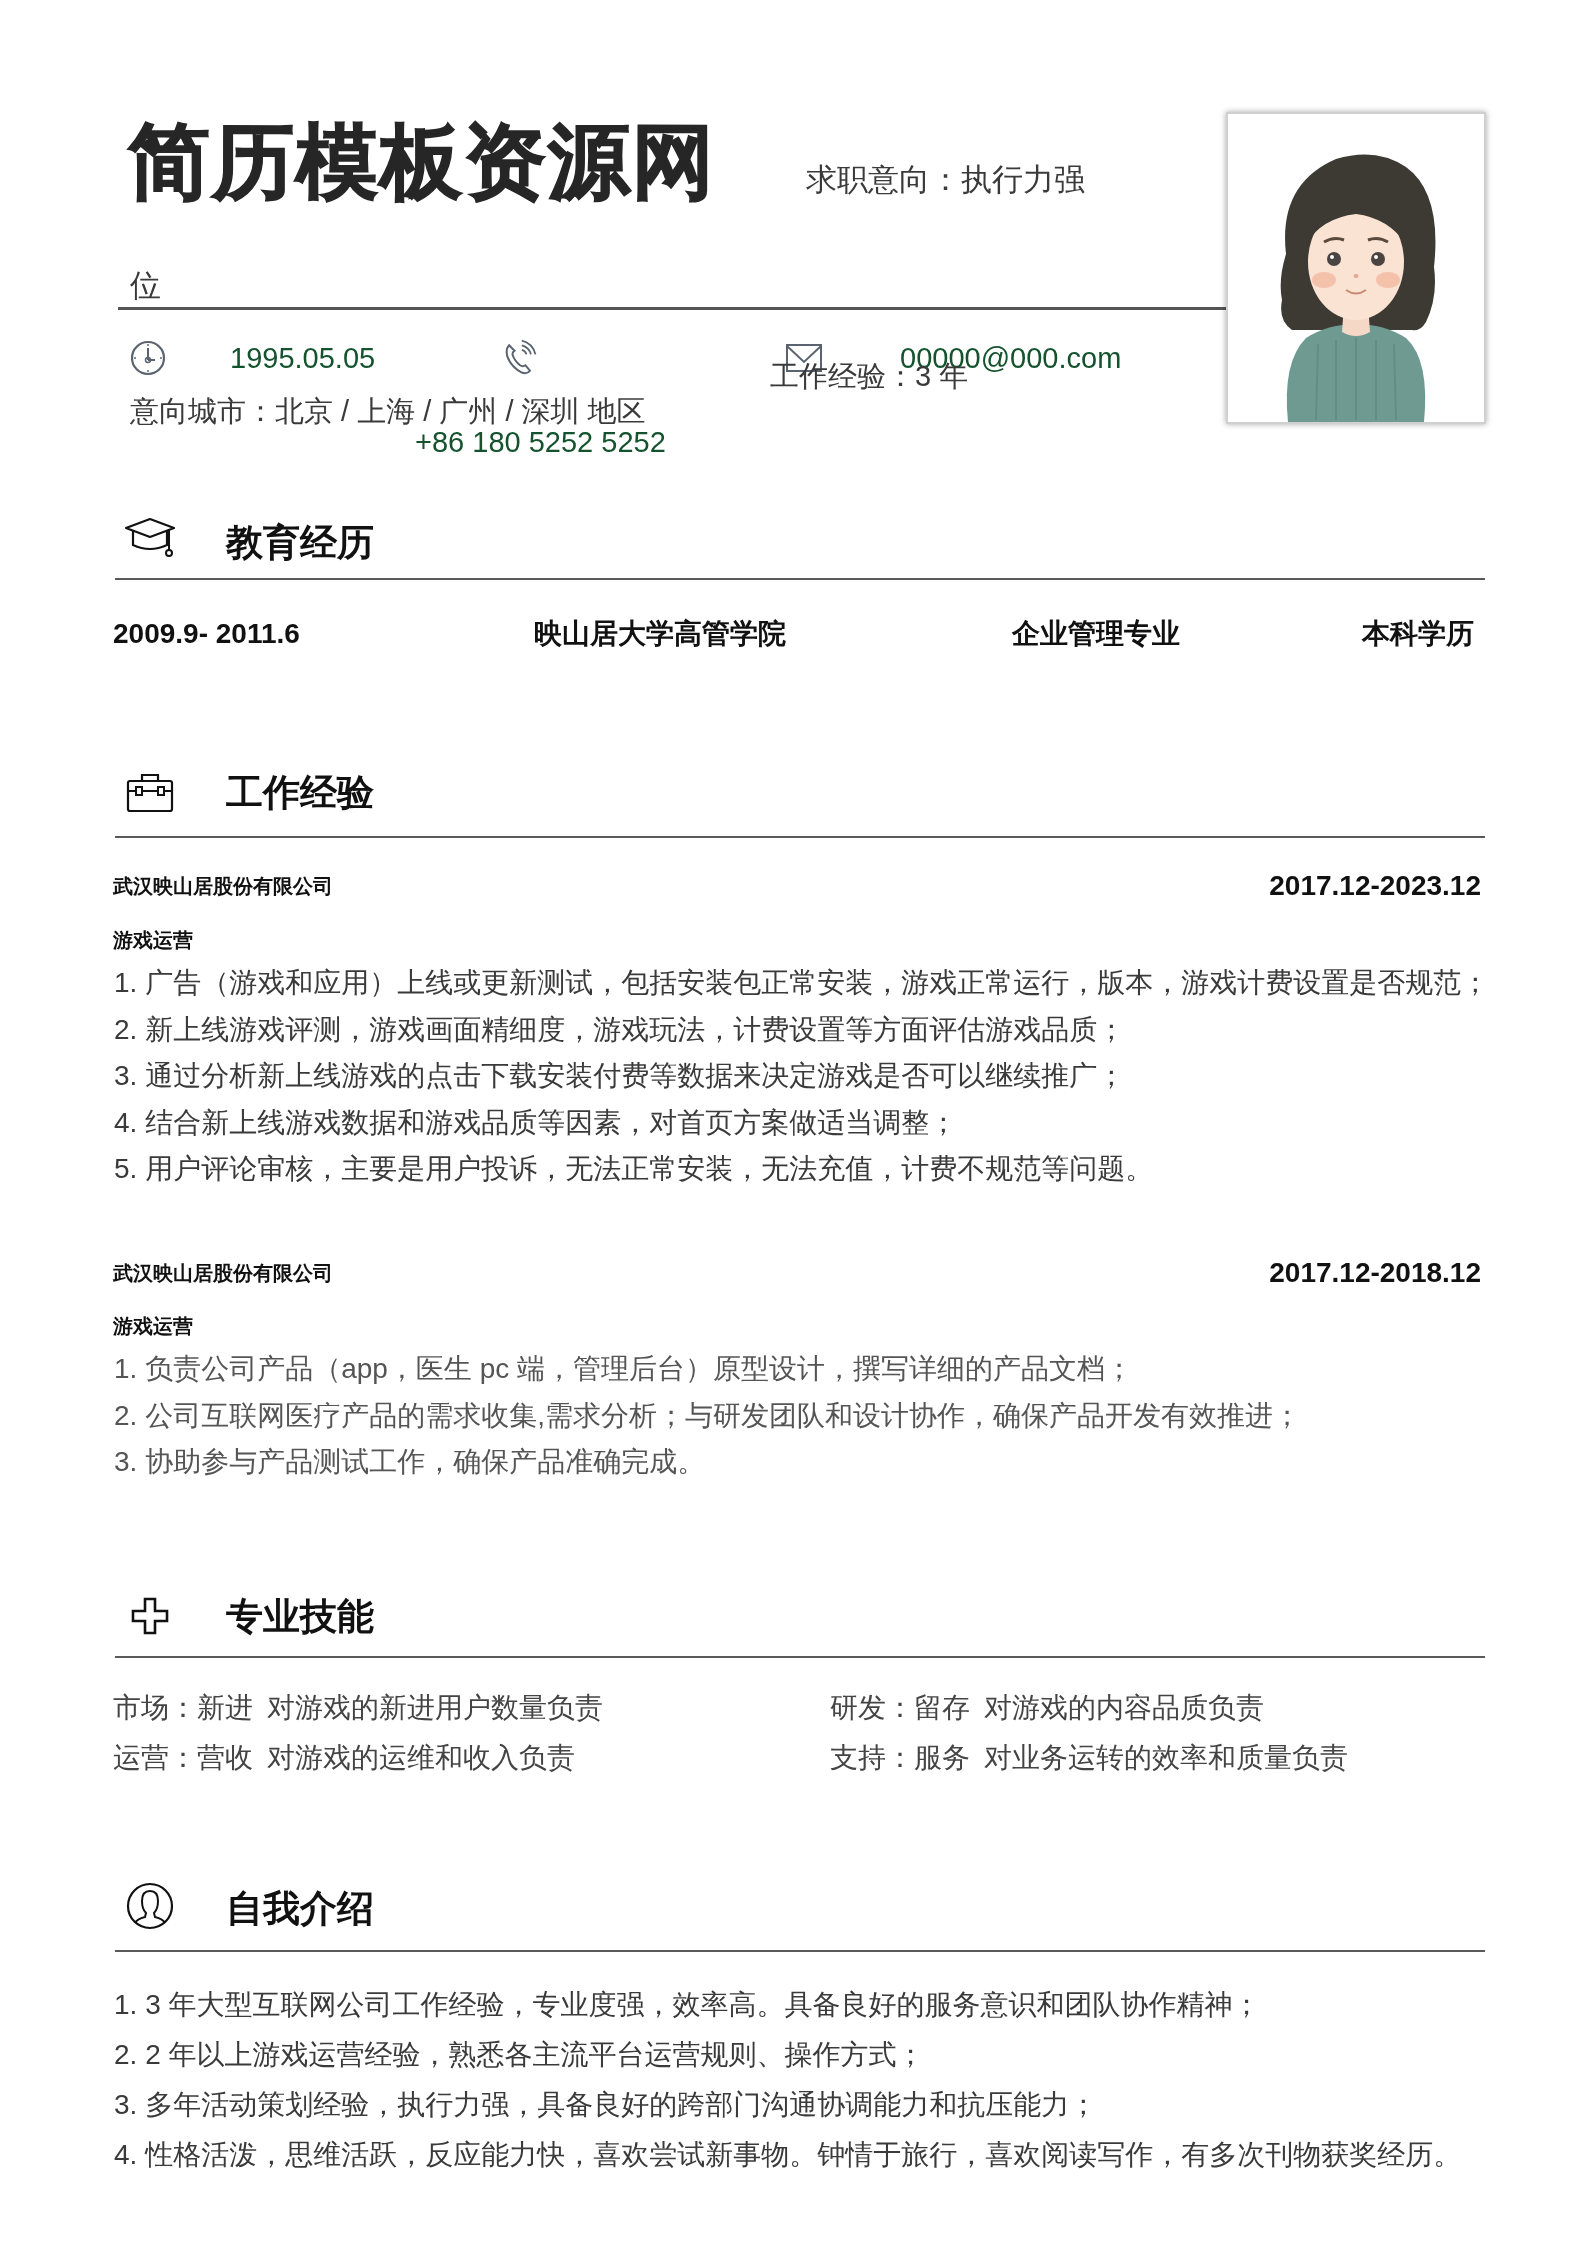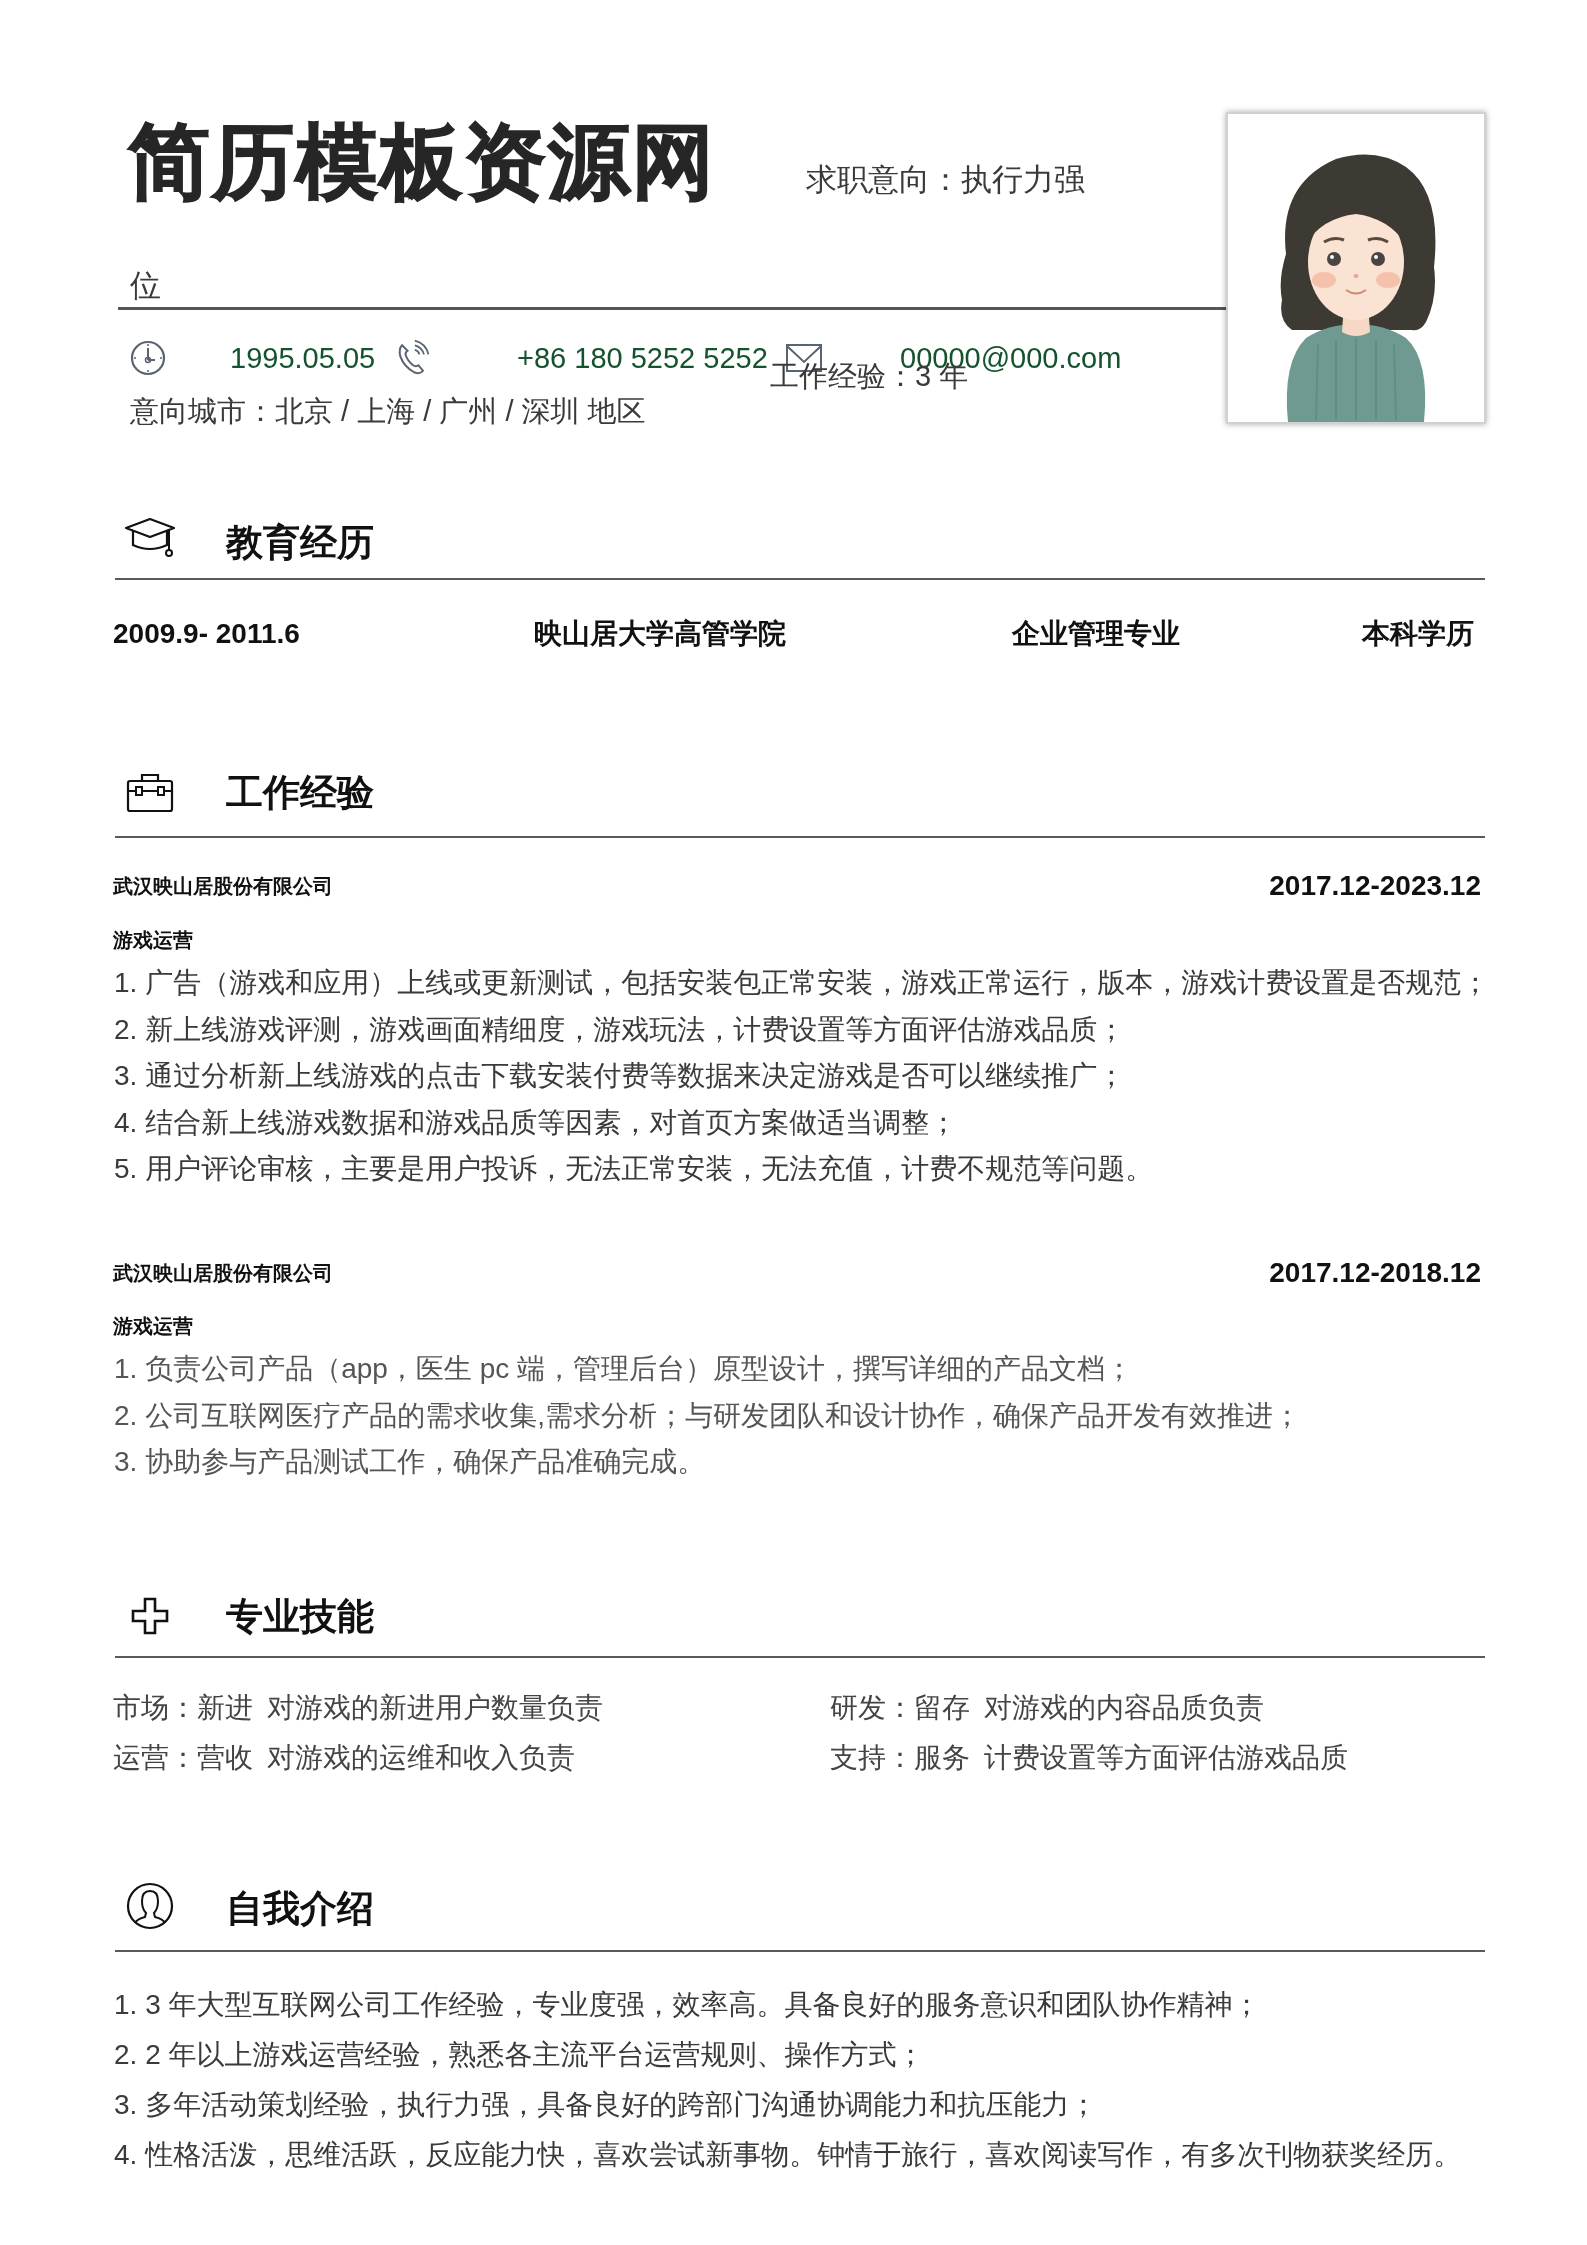--- a/index.html
+++ b/index.html
@@ -9,21 +9,21 @@
 
   
   .name { left: 128px; top: 112px; font-size: 82px; font-weight: 900; color: #262626; letter-spacing: 2px; line-height: 100px; -webkit-text-stroke: 1.5px #262626; }
   .intent { left: 806px; top: 160px; font-size: 31px; color: #3a3a3a; line-height: 40px; white-space: nowrap; }
   .intent-wrap { left: 130px; top: 266px; font-size: 31px; color: #3a3a3a; line-height: 40px; }
   .header-rule { left: 118px; top: 307px; width: 1110px; height: 3px; background: #555555; }
 
   .contact { top: 338px; font-size: 29px; color: #14532d; line-height: 40px; white-space: nowrap; display: flex; align-items: center; gap: 44px; }
   .contact .ico { width: 40px; height: 40px; margin-right: 18px; display: inline-flex; align-items: center; justify-content: center; }
   .c1 { left: 128px; }
-  .c2 { left: 393px; }
+  .c2 { left: 393px; flex-direction: column; }
   .c3 { left: 784px; }
   .meta { top: 356px; font-size: 29px; color: #3a3a3a; line-height: 40px; white-space: nowrap; }
   .meta1 { left: 130px; margin-top: 35px; }
   .meta2 { left: 770px; }
 
   .photo { left: 1226px; top: 112px; width: 260px; height: 312px; background: #ffffff; border: 2px solid #d0d0d0; box-shadow: 0 0 6px rgba(0,0,0,0.35); overflow: hidden; }
 
   
   .sec-icon { left: 122px; width: 56px; height: 56px; display: flex; align-items: center; justify-content: center; }
   .sec-title { left: 226px; font-size: 37px; font-weight: 700; color: #111111; line-height: 50px; }
@@ -201,21 +201,21 @@
 <div class="abs skill" style="left:113px;top:1688px">
   <span>市场：</span><span>新进</span><span class="sp"></span><span>对游戏的新进用户数量负责</span>
 </div>
 <div class="abs skill" style="left:830px;top:1688px">
   <span>研发：</span><span>留存</span><span class="sp"></span><span>对游戏的内容品质负责</span>
 </div>
 <div class="abs skill" style="left:113px;top:1738px">
   <span>运营：</span><span>营收</span><span class="sp"></span><span>对游戏的运维和收入负责</span>
 </div>
 <div class="abs skill" style="left:830px;top:1738px">
-  <span>支持：</span><span>服务</span><span class="sp"></span><span>计费设置等方面评估游戏品质</span>
+  <span>支持：</span><span>服务</span><span class="sp"></span><span>对业务运转的效率和质量负责</span>
 </div>
 
 <div class="abs sec-icon" style="top:1878px">
   <svg width="50" height="50" viewBox="0 0 50 50">
       <circle cx="25" cy="25" r="22" fill="none" stroke="#111" stroke-width="2.2"></circle>
       <path d="M25 10 q-8 0 -8 10 q0 8 4 12 l-1 4 q-8 2 -10 6" fill="none" stroke="#111" stroke-width="2"></path>
       <path d="M25 10 q8 0 8 10 q0 8 -4 12 l1 4 q8 2 10 6" fill="none" stroke="#111" stroke-width="2"></path>
     </svg>
 </div>
 <div class="abs sec-title" style="top:1884px">自我介绍</div>

